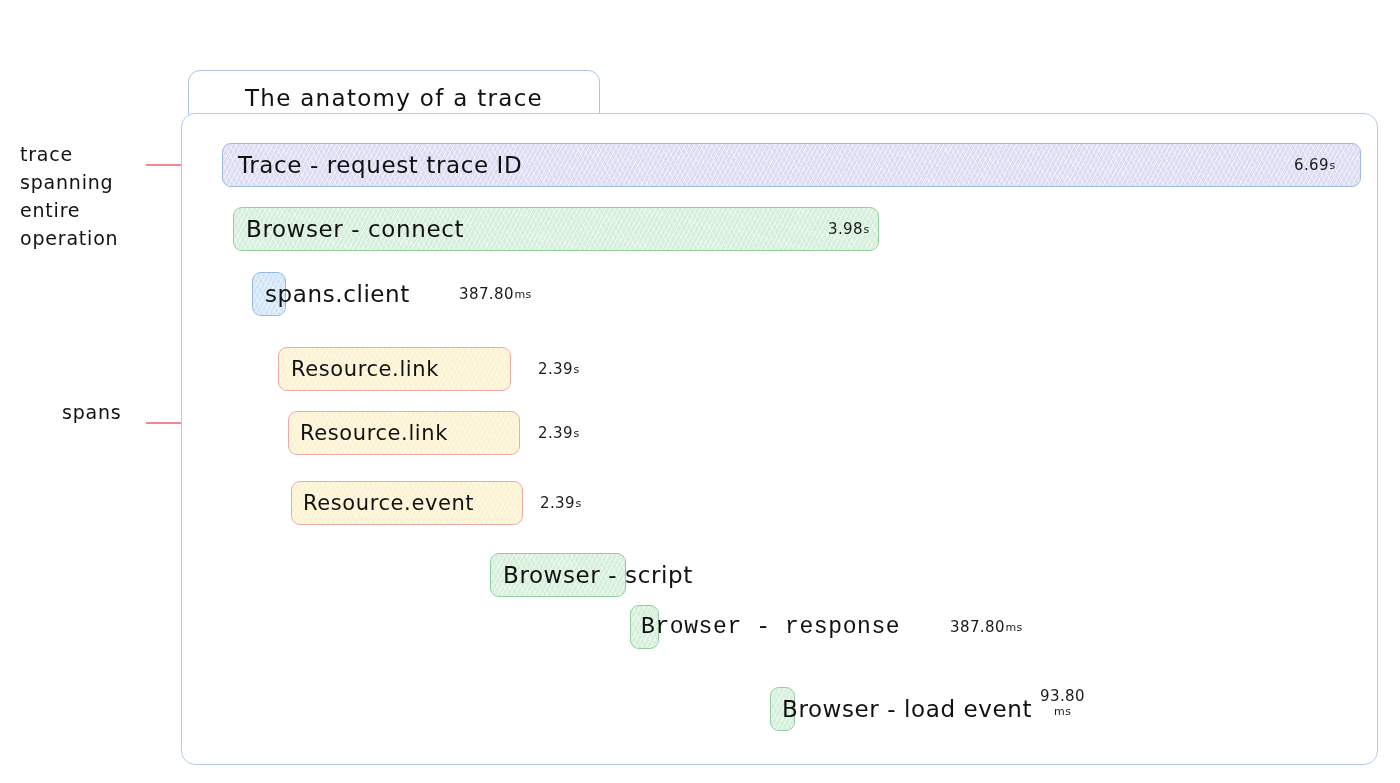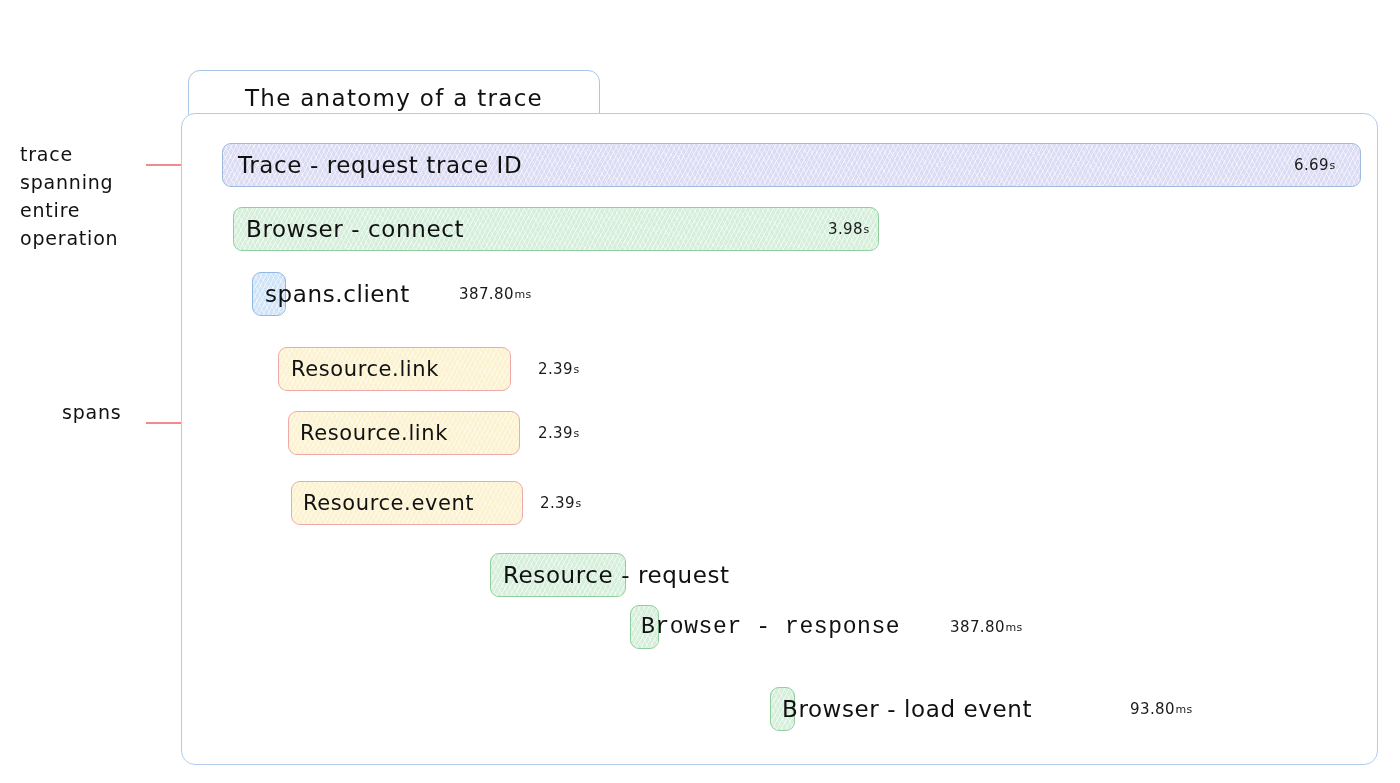--- a/index.html
+++ b/index.html
@@ -221,36 +221,36 @@
   <div class="bar bar-cream" style="left: 291px; width: 232px;"></div>
   <div class="label hand" style="left: 303px;">Resource.event</div>
   <div class="dur hand" style="left: 540px;">
     <span>2.39</span>
       <span class="unit">s</span>
   </div>
 </div>
 
 <div class="row" id="row-request">
   <div class="bar bar-green" style="left: 490px; width: 136px;"></div>
-  <div class="label label-lg hand" style="left: 503px;">Resource - request</div>
+  <div class="label label-lg hand" style="left: 503px;">Browser - script</div>
   <div class="dur hand" style="left: 760px;">
     <span></span>
       <span class="unit"></span>
   </div>
 </div>
 
 <div class="row" id="row-response">
   <div class="bar bar-green" style="left: 630px; width: 29px;"></div>
   <div class="label label-lg hand" style="left: 641px; font-family: Liberation Mono, monospace;">Browser - response</div>
   <div class="dur hand" style="left: 950px;">
     <span>387.80</span>
       <span class="unit">ms</span>
   </div>
 </div>
 
 <div class="row" id="row-load">
   <div class="bar bar-green" style="left: 770px; width: 25px;"></div>
   <div class="label label-lg hand" style="left: 782px;">Browser - load event</div>
-  <div class="dur hand" style="left: 1130px;">
+  <div class="dur hand" style="left: 1040px; flex-direction: column;">
     <span>93.80</span>
       <span class="unit">ms</span>
   </div>
 </div>
 
 </body></html>

